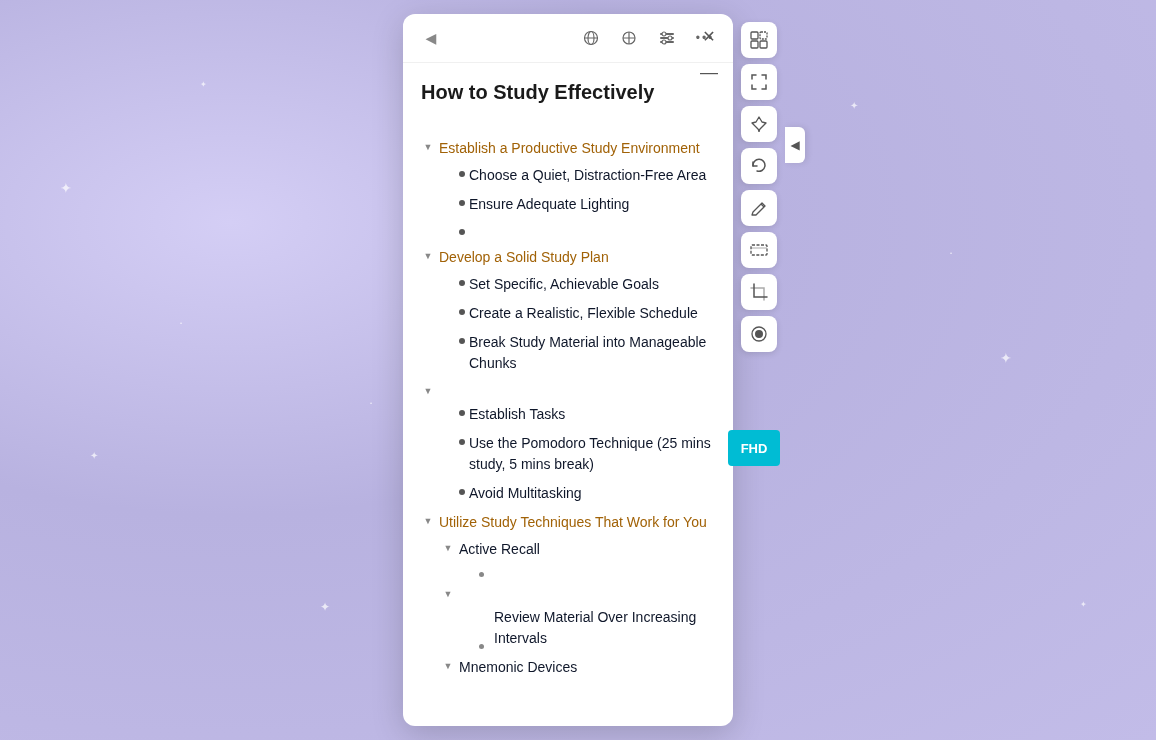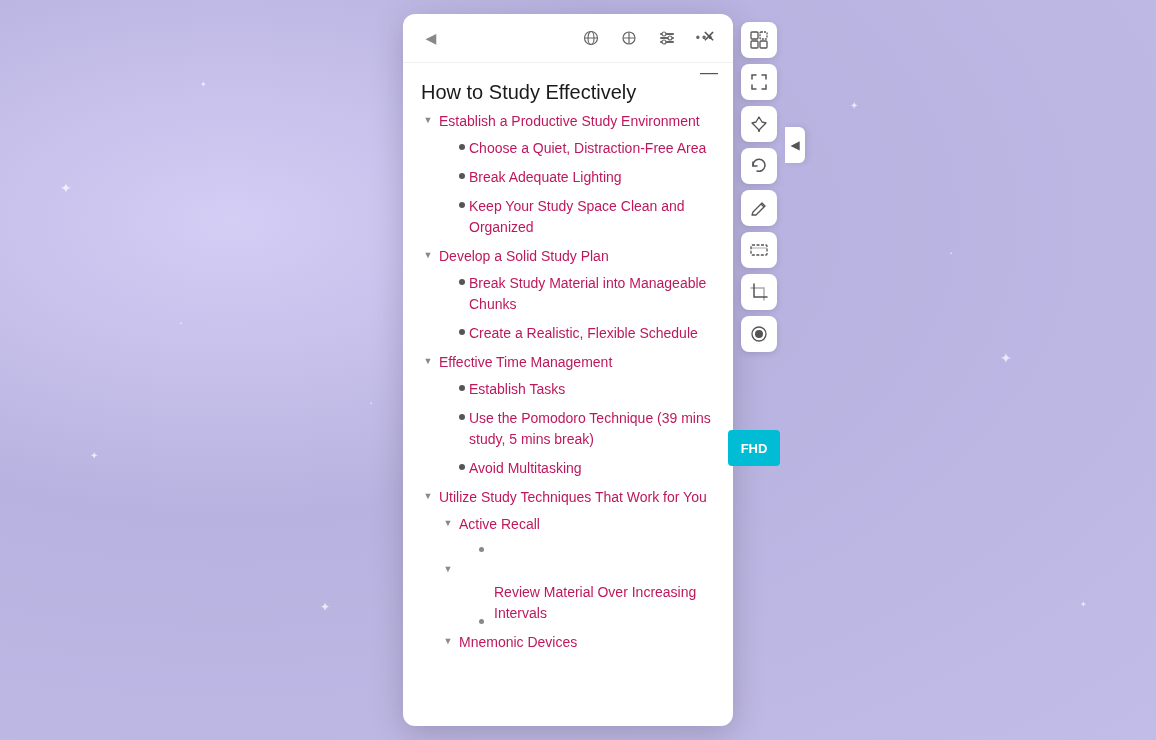--- a/index.html
+++ b/index.html
@@ -78,23 +78,23 @@
       padding: 16px 18px 20px 18px;
     }
 
     .content::-webkit-scrollbar { width: 4px; }
     .content::-webkit-scrollbar-track { background: transparent; }
     .content::-webkit-scrollbar-thumb { background: #ddd; border-radius: 2px; }
 
     
     .page-title {
       font-size: 20px;
-      font-weight: 400;
+      font-weight: 700;
       color: #1a1a1a;
-      margin-bottom: 3px;
+      margin-bottom: 30px;
       line-height: 1.3;
     }
 
     
     .outline { list-style: none; }
 
     .outline-item {
       margin-bottom: 2px;
     }
 
@@ -122,29 +122,29 @@
       width: 6px;
       height: 6px;
       background: #555;
       border-radius: 50%;
       flex-shrink: 0;
       margin-top: 6px;
     }
 
     .item-text {
       font-size: 14px;
-      color: #be185d;
+      color: #0f172a;
       line-height: 1.5;
       flex: 1;
     }
 
     
     .level1 > .item-row > .item-text {
       font-size: 14px;
-      color: #be185d;
+      color: #a16207;
     }
 
     
     .level2 {
       padding-left: 20px;
     }
 
     
     .level3 {
       padding-left: 20px;
@@ -321,74 +321,79 @@
             <div class="item-row">
               <span class="toggle" style="color:transparent;">▶</span>
               <span class="bullet"></span>
               <span class="item-text">Choose a Quiet, Distraction-Free Area</span>
             </div>
           </li>
           <li class="outline-item level2">
             <div class="item-row">
               <span class="toggle" style="color:transparent;">▶</span>
               <span class="bullet"></span>
-              <span class="item-text">Break Adequate Lighting</span>
-            </div>
-          </li>
-          <li class="outline-item level2">
-            <div class="item-row">
-              <span class="toggle" style="color:transparent;">▶</span>
-              <span class="bullet"></span>
-              <span class="item-text">Keep Your Study Space Clean and Organized</span>
+              <span class="item-text">Ensure Adequate Lighting</span>
+            </div>
+          </li>
+          <li class="outline-item level2">
+            <div class="item-row">
+              <span class="toggle" style="color:transparent;">▶</span>
+              <span class="bullet"></span>
             </div>
           </li>
         </ul>
       </li>
 
       <li class="outline-item level1">
         <div class="item-row">
           <span class="toggle">▼</span>
           <span class="item-text">Develop a Solid Study Plan</span>
         </div>
         <ul class="outline">
           <li class="outline-item level2">
             <div class="item-row">
               <span class="toggle" style="color:transparent;">▶</span>
               <span class="bullet"></span>
+              <span class="item-text">Set Specific, Achievable Goals</span>
+            </div>
+          </li>
+          <li class="outline-item level2">
+            <div class="item-row">
+              <span class="toggle" style="color:transparent;">▶</span>
+              <span class="bullet"></span>
+              <span class="item-text">Create a Realistic, Flexible Schedule</span>
+            </div>
+          </li>
+          <li class="outline-item level2">
+            <div class="item-row">
+              <span class="toggle" style="color:transparent;">▶</span>
+              <span class="bullet"></span>
               <span class="item-text">Break Study Material into Manageable Chunks</span>
-            </div>
-          </li>
-          <li class="outline-item level2">
-            <div class="item-row">
-              <span class="toggle" style="color:transparent;">▶</span>
-              <span class="bullet"></span>
-              <span class="item-text">Create a Realistic, Flexible Schedule</span>
             </div>
           </li>
         </ul>
       </li>
 
       <li class="outline-item level1">
         <div class="item-row">
           <span class="toggle">▼</span>
-          <span class="item-text">Effective Time Management</span>
         </div>
         <ul class="outline">
           <li class="outline-item level2">
             <div class="item-row">
               <span class="toggle" style="color:transparent;">▶</span>
               <span class="bullet"></span>
               <span class="item-text">Establish Tasks</span>
             </div>
           </li>
           <li class="outline-item level2">
             <div class="item-row">
               <span class="toggle" style="color:transparent;">▶</span>
               <span class="bullet"></span>
-              <span class="item-text">Use the Pomodoro Technique (39 mins study, 5 mins break)</span>
+              <span class="item-text">Use the Pomodoro Technique (25 mins study, 5 mins break)</span>
             </div>
           </li>
           <li class="outline-item level2">
             <div class="item-row">
               <span class="toggle" style="color:transparent;">▶</span>
               <span class="bullet"></span>
               <span class="item-text">Avoid Multitasking</span>
             </div>
           </li>
         </ul>

